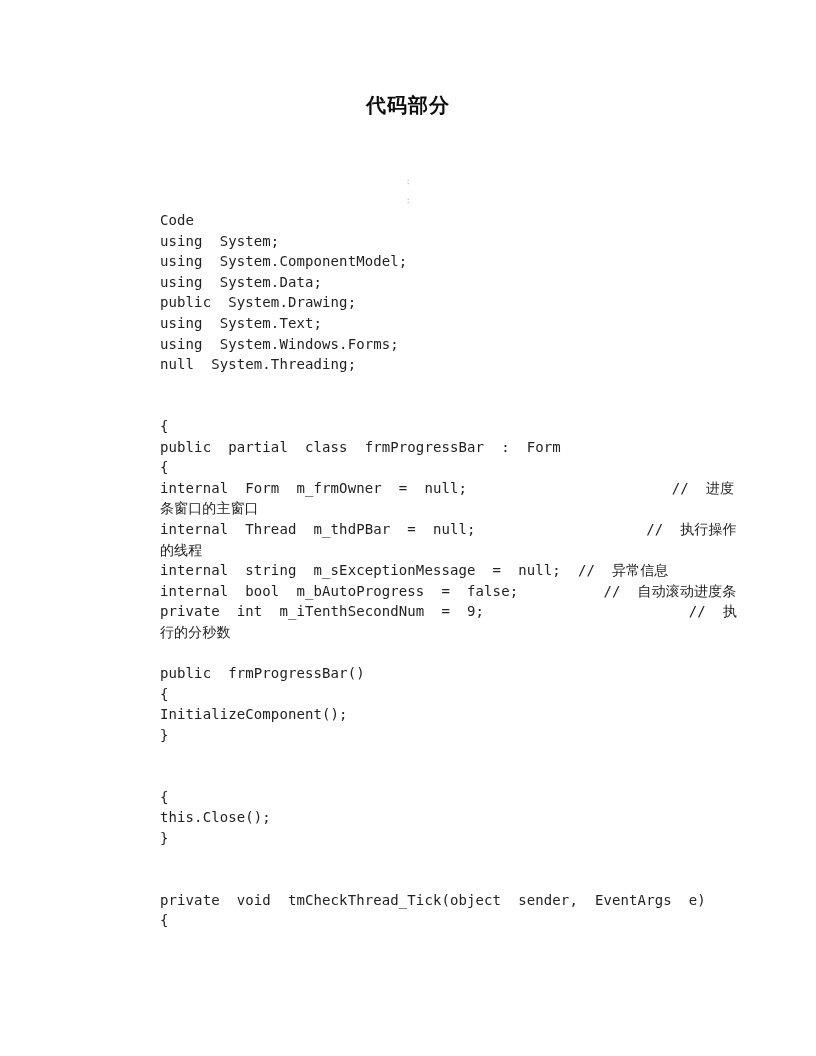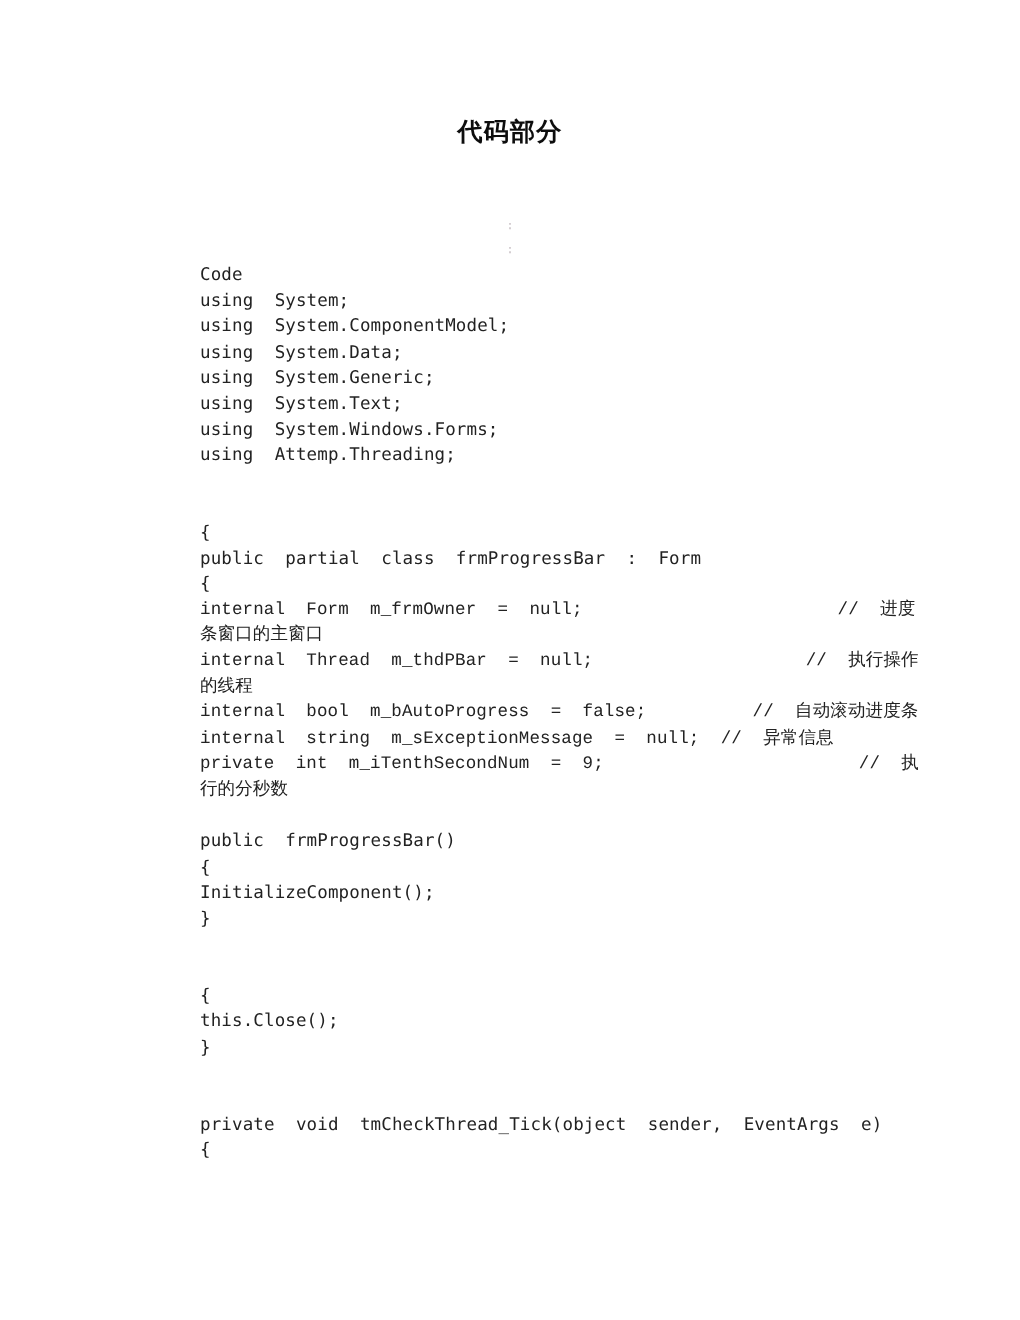--- a/index.html
+++ b/index.html
@@ -79,21 +79,20 @@
     min-height: 20.6px;
     white-space: pre-wrap;
     word-break: break-word;
   }
   .code-line.blank {
     height: 20.6px;
     min-height: 20.6px;
   }
   .cmt {
     white-space: pre-wrap;
-    font-family: Liberation Mono, monospace;
   }
 </style>
 </head>
 <body>
 
 <div class="page">
 
   <div class="title-wrap">
     <div class="doc-title">代码部分</div>
   </div>
@@ -101,33 +100,33 @@
   <div class="faint-block">
     <span class="faint-mark">∶</span>
     <span class="faint-mark">∶</span>
   </div>
 
   <div class="code-block">
     <span class="code-line">Code</span>
     <span class="code-line">using  System;</span>
     <span class="code-line">using  System.ComponentModel;</span>
     <span class="code-line">using  System.Data;</span>
-    <span class="code-line">using  System.Generic;</span>
+    <span class="code-line">public  System.Drawing;</span>
     <span class="code-line">using  System.Text;</span>
     <span class="code-line">using  System.Windows.Forms;</span>
-    <span class="code-line">using  Attemp.Threading;</span>
+    <span class="code-line">null  System.Threading;</span>
     <span class="code-line blank"></span>
     <span class="code-line blank"></span>
     <span class="code-line">{</span>
     <span class="code-line">public  partial  class  frmProgressBar  :  Form</span>
     <span class="code-line">{</span>
     <span class="code-line cmt">internal  Form  m_frmOwner  =  null;                        //  进度条窗口的主窗口</span>
     <span class="code-line cmt">internal  Thread  m_thdPBar  =  null;                    //  执行操作的线程</span>
+    <span class="code-line cmt">internal  string  m_sExceptionMessage  =  null;  //  异常信息</span>
     <span class="code-line cmt">internal  bool  m_bAutoProgress  =  false;          //  自动滚动进度条</span>
-    <span class="code-line cmt">internal  string  m_sExceptionMessage  =  null;  //  异常信息</span>
     <span class="code-line cmt">private  int  m_iTenthSecondNum  =  9;                        //  执行的分秒数</span>
     <span class="code-line blank"></span>
     <span class="code-line">public  frmProgressBar()</span>
     <span class="code-line">{</span>
     <span class="code-line">InitializeComponent();</span>
     <span class="code-line">}</span>
     <span class="code-line blank"></span>
     <span class="code-line blank"></span>
     <span class="code-line">{</span>
     <span class="code-line">this.Close();</span>

